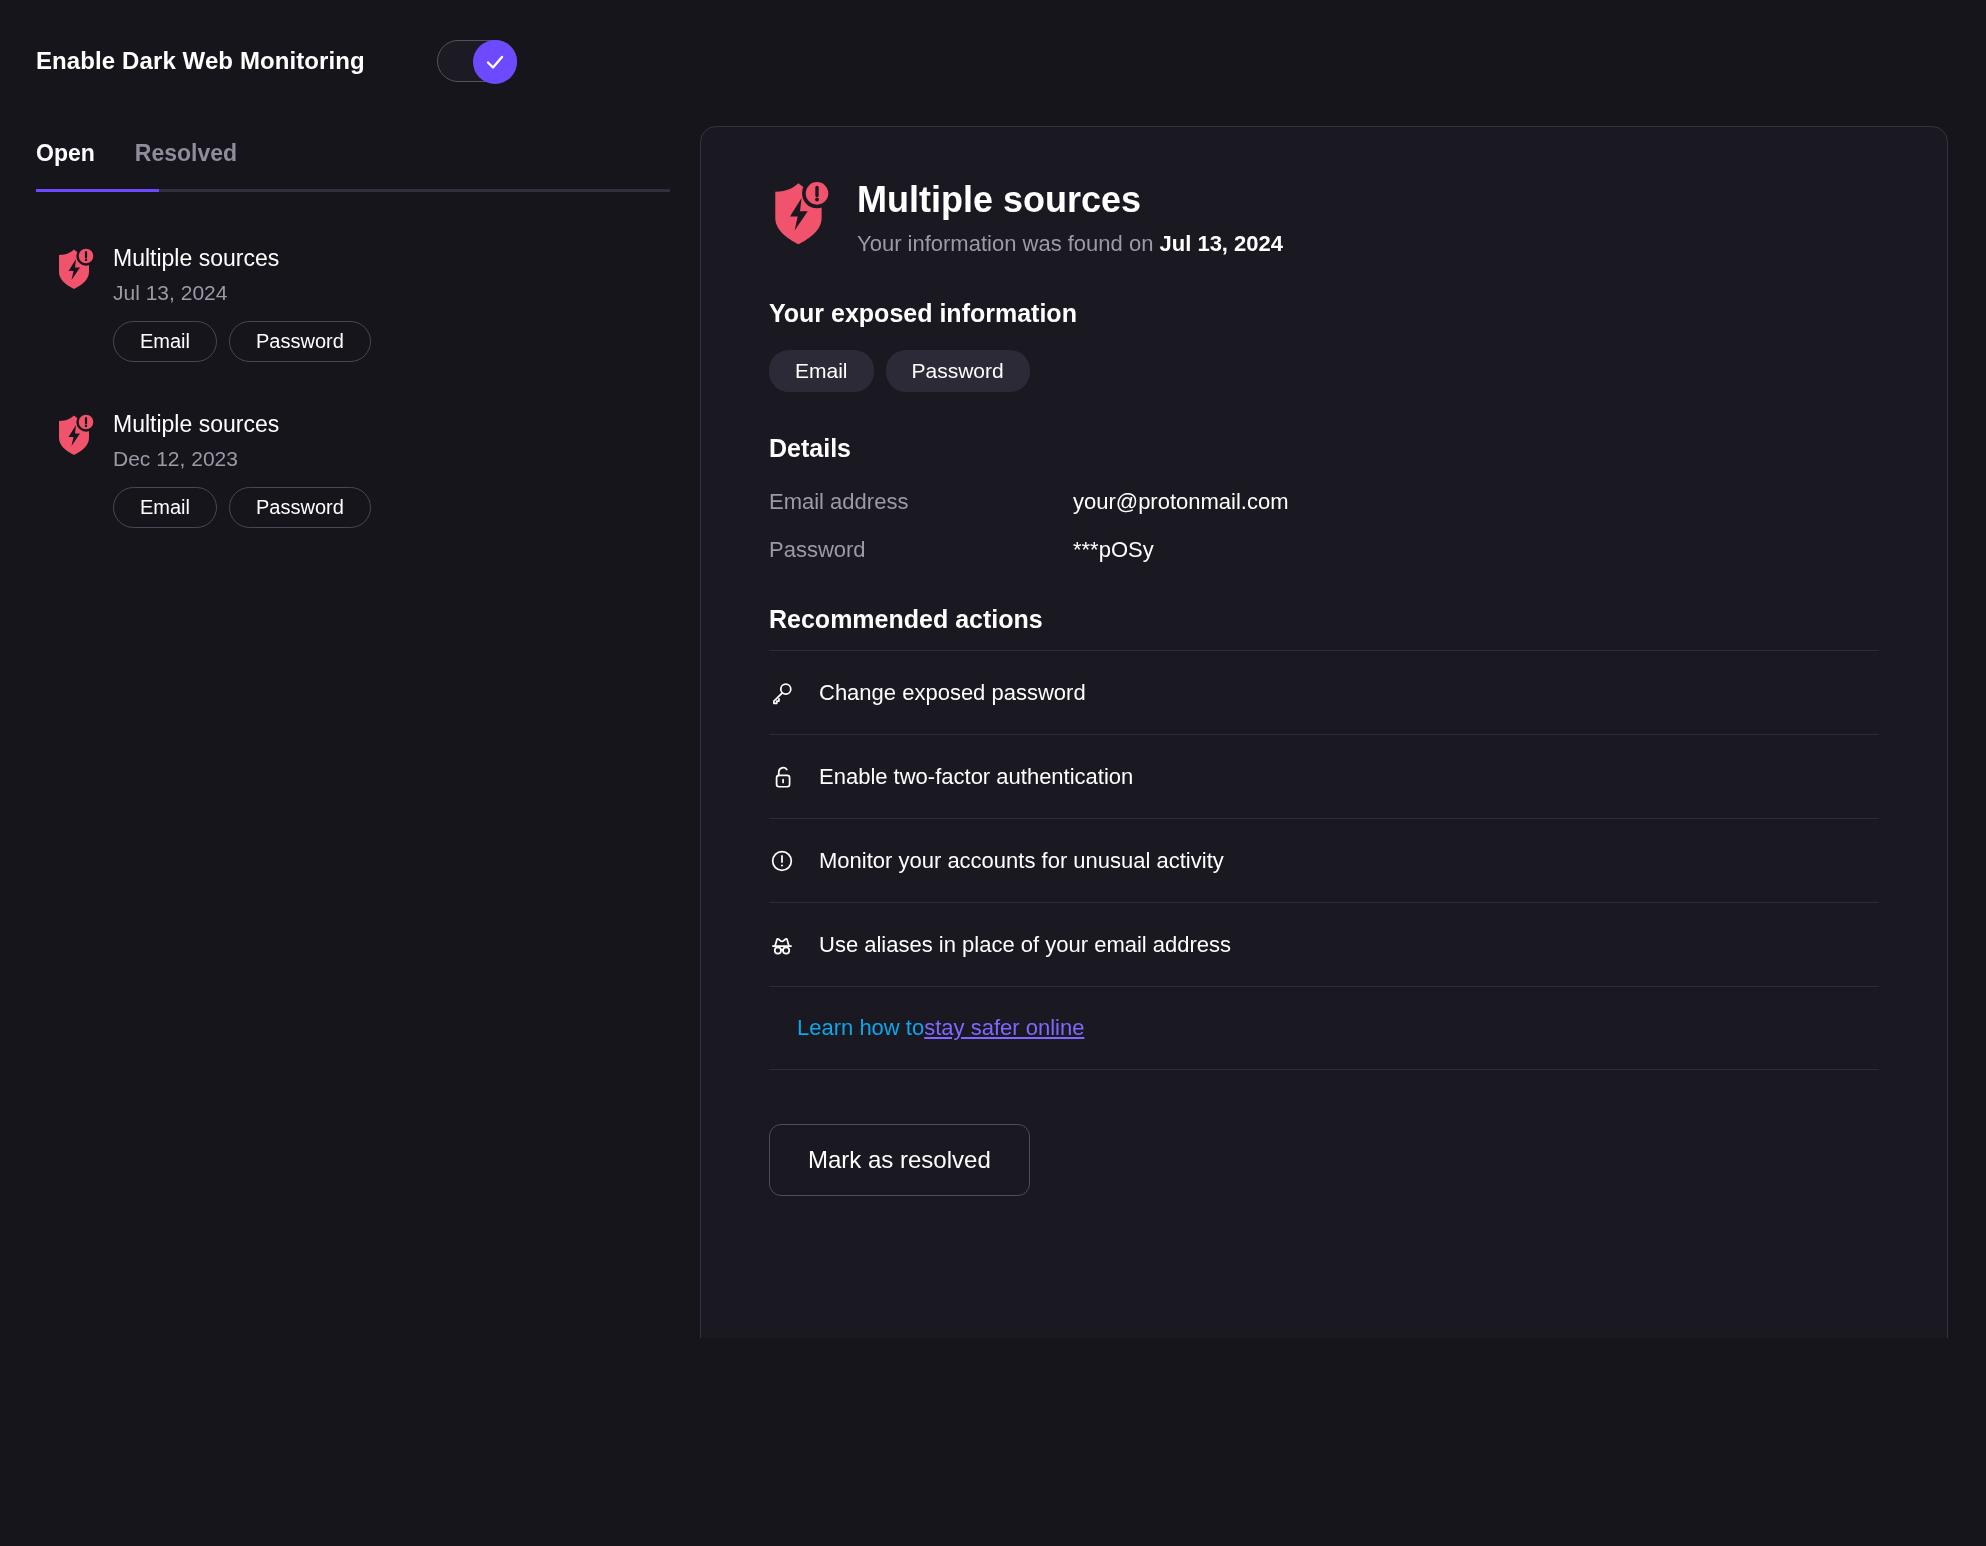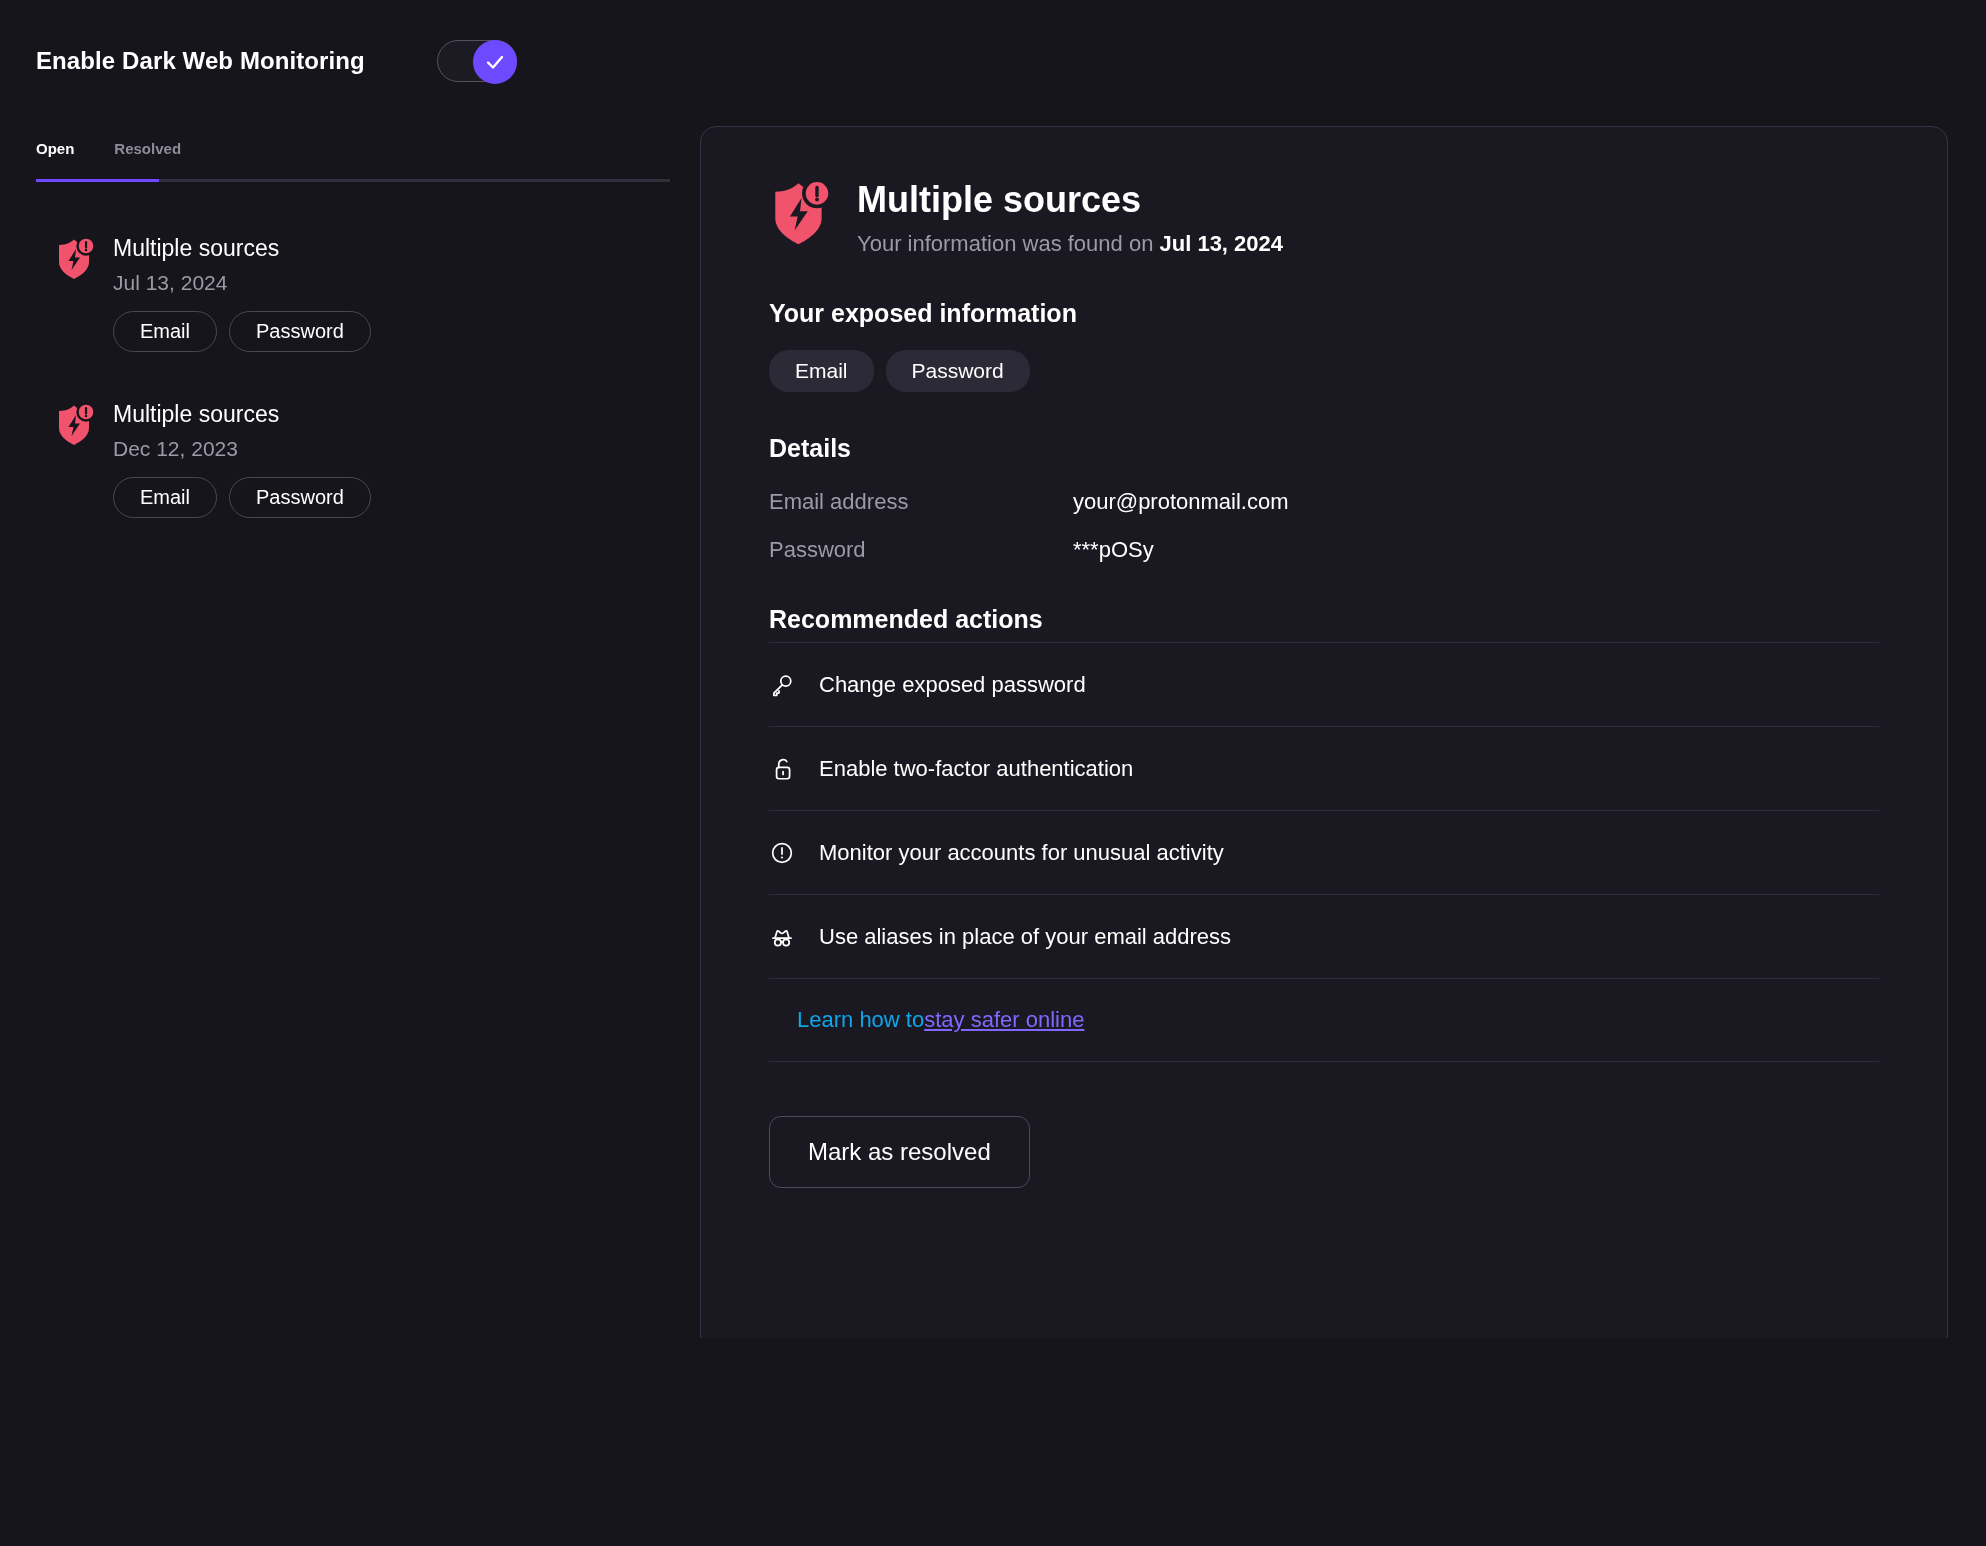--- a/index.html
+++ b/index.html
@@ -69,21 +69,21 @@
     margin: 58px 0 0 36px;
     width: 634px;
     position: relative;
   }
   .tabs-strip {
     display: flex;
     gap: 40px;
     align-items: flex-end;
   }
   .tab {
-    font-size: 15px;
+    font-size: 23px;
     padding-bottom: 22px;
     cursor: pointer;
     background: none;
     border: none;
     font-family: inherit;
   }
   .tab.active { color: #ffffff; font-weight: bold; }
   .tab.inactive { color: #8f8c9b; font-weight: bold; }
   .tabs-underline {
     position: relative;
@@ -185,21 +185,21 @@
   .detail-label {
     width: 304px;
     font-size: 22px;
     color: #9c99a8;
   }
   .detail-value {
     font-size: 22px;
     color: #ffffff;
   }
 
-  .actions { margin-top: 8px; }
+  .actions { margin-top: 16px; }
   .action-row {
     display: flex;
     align-items: center;
     gap: 22px;
     height: 84px;
     border-top: 1.5px solid #2e2b3a;
     cursor: pointer;
   }
   .action-row:last-child { border-bottom: 1.5px solid #2e2b3a; }
   .action-icon { flex: none; width: 28px; display: flex; align-items: center; }

